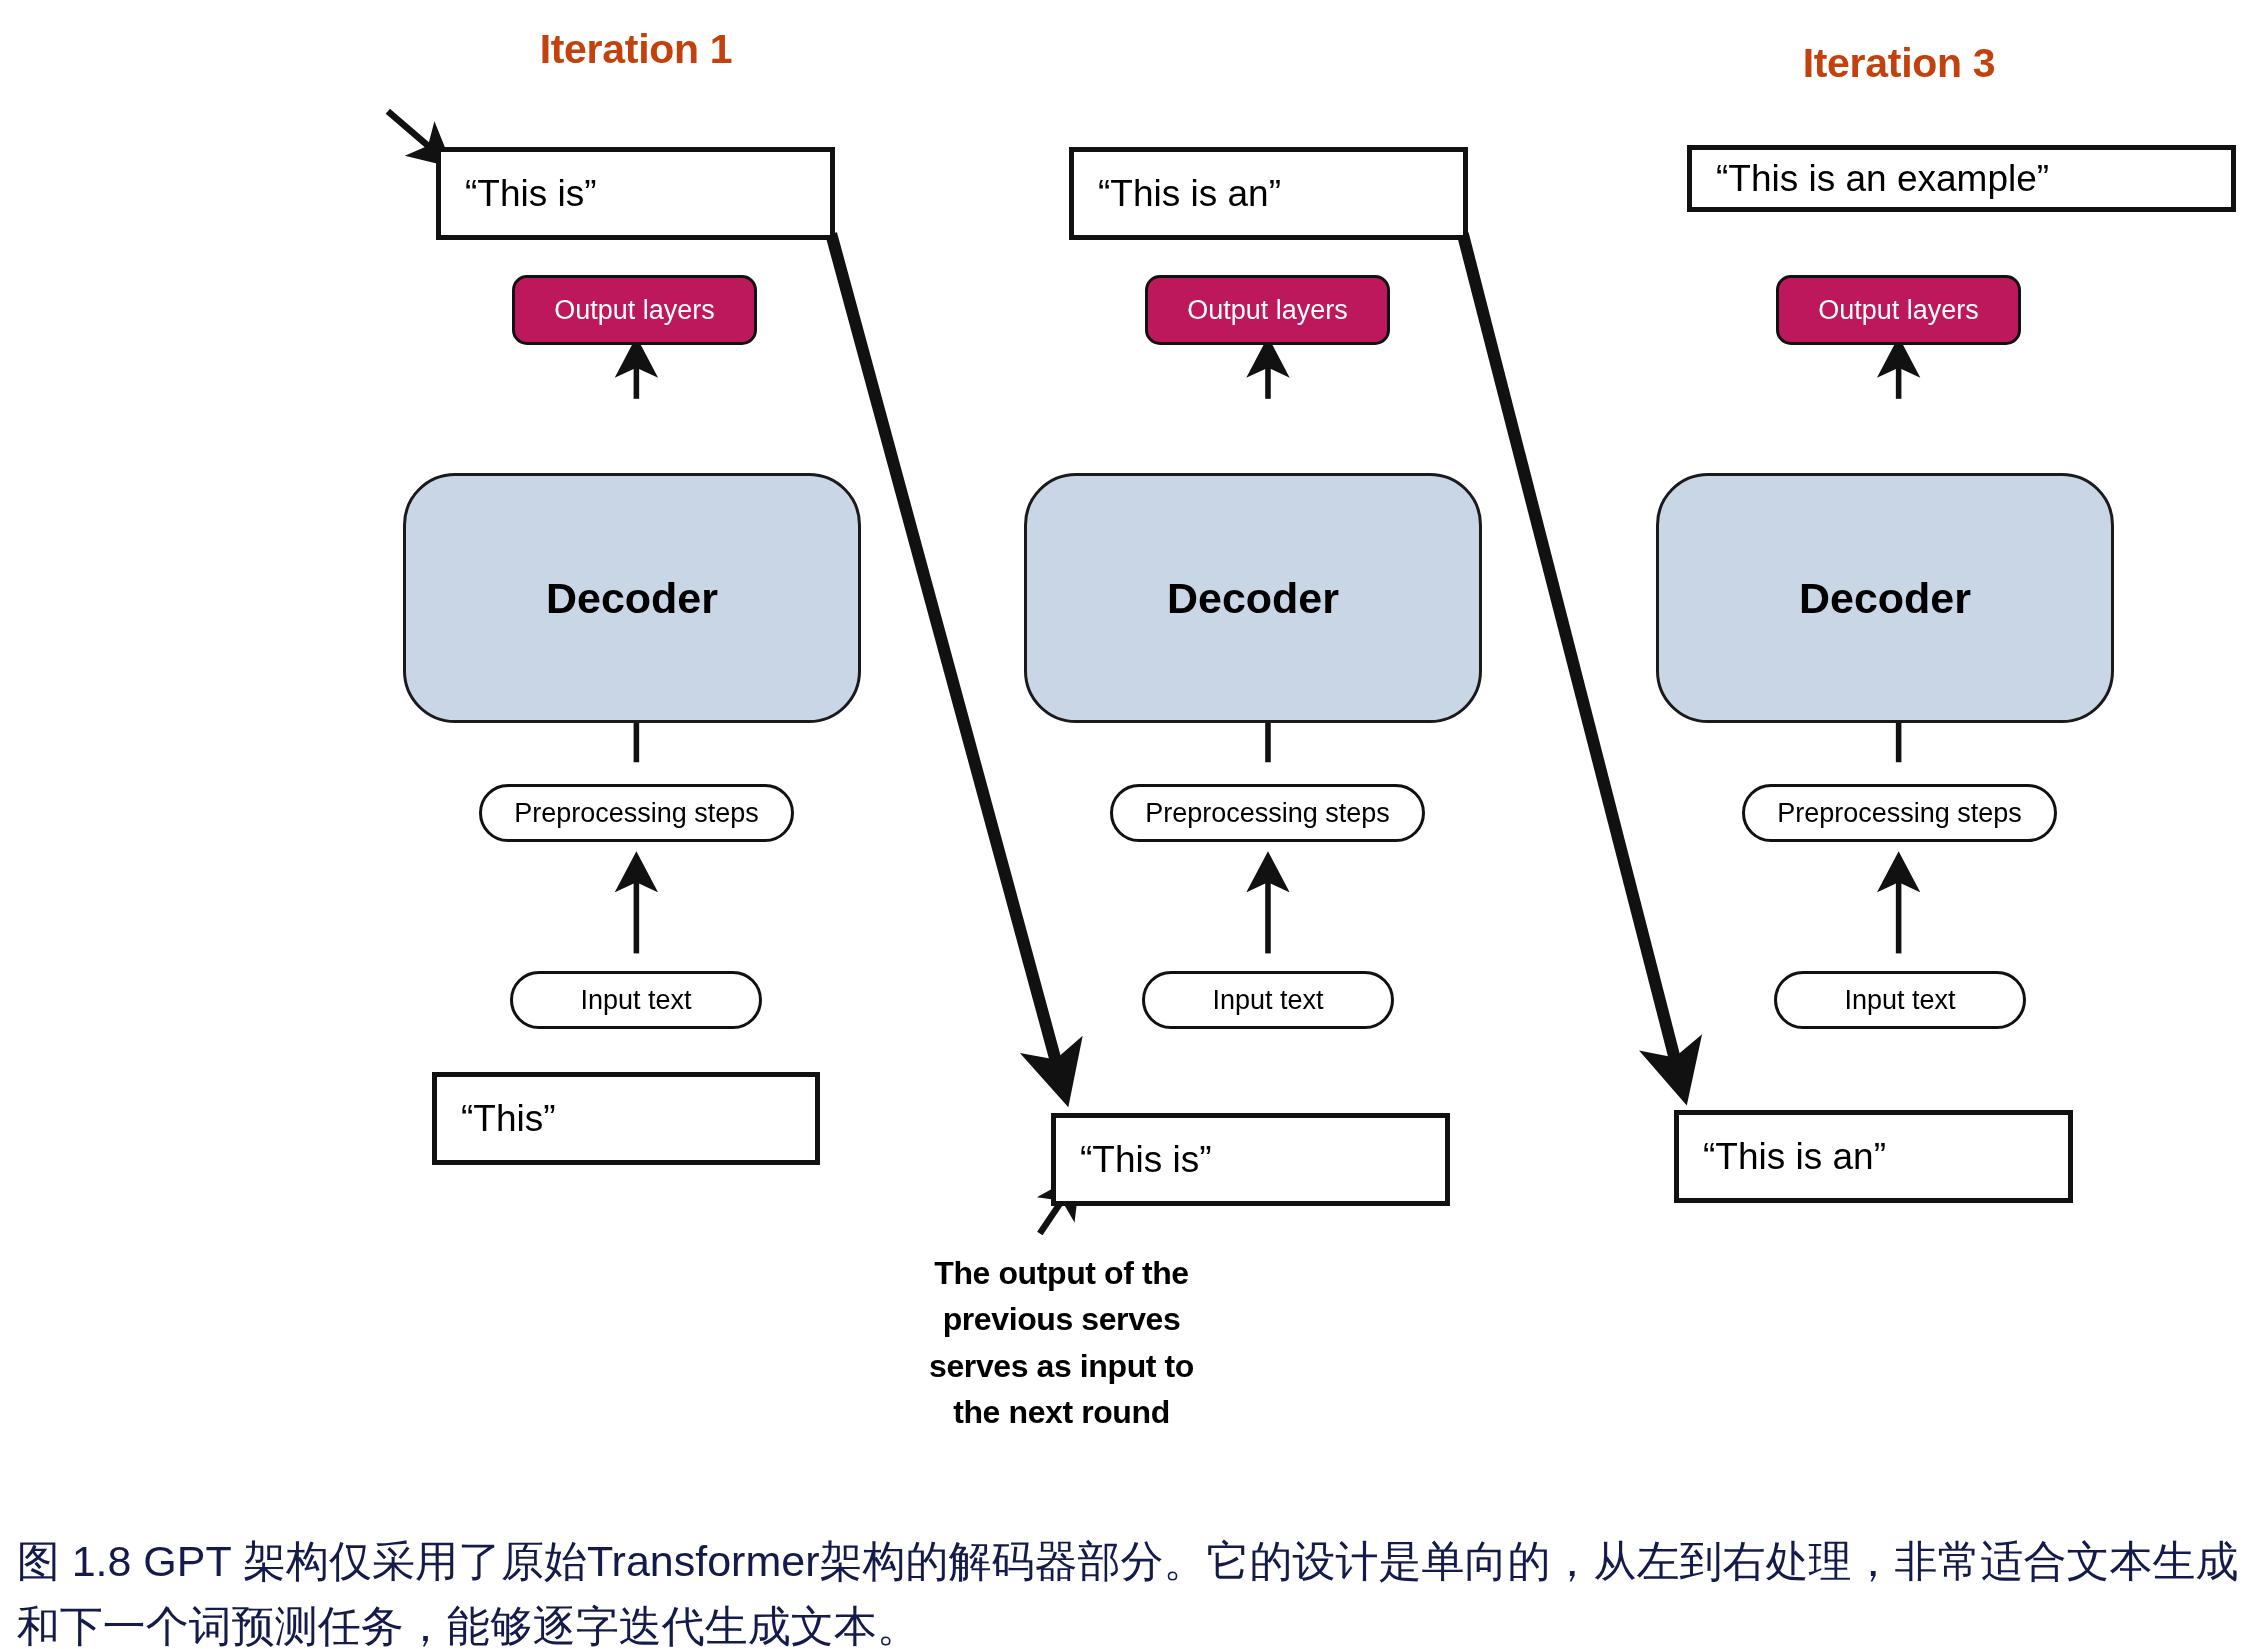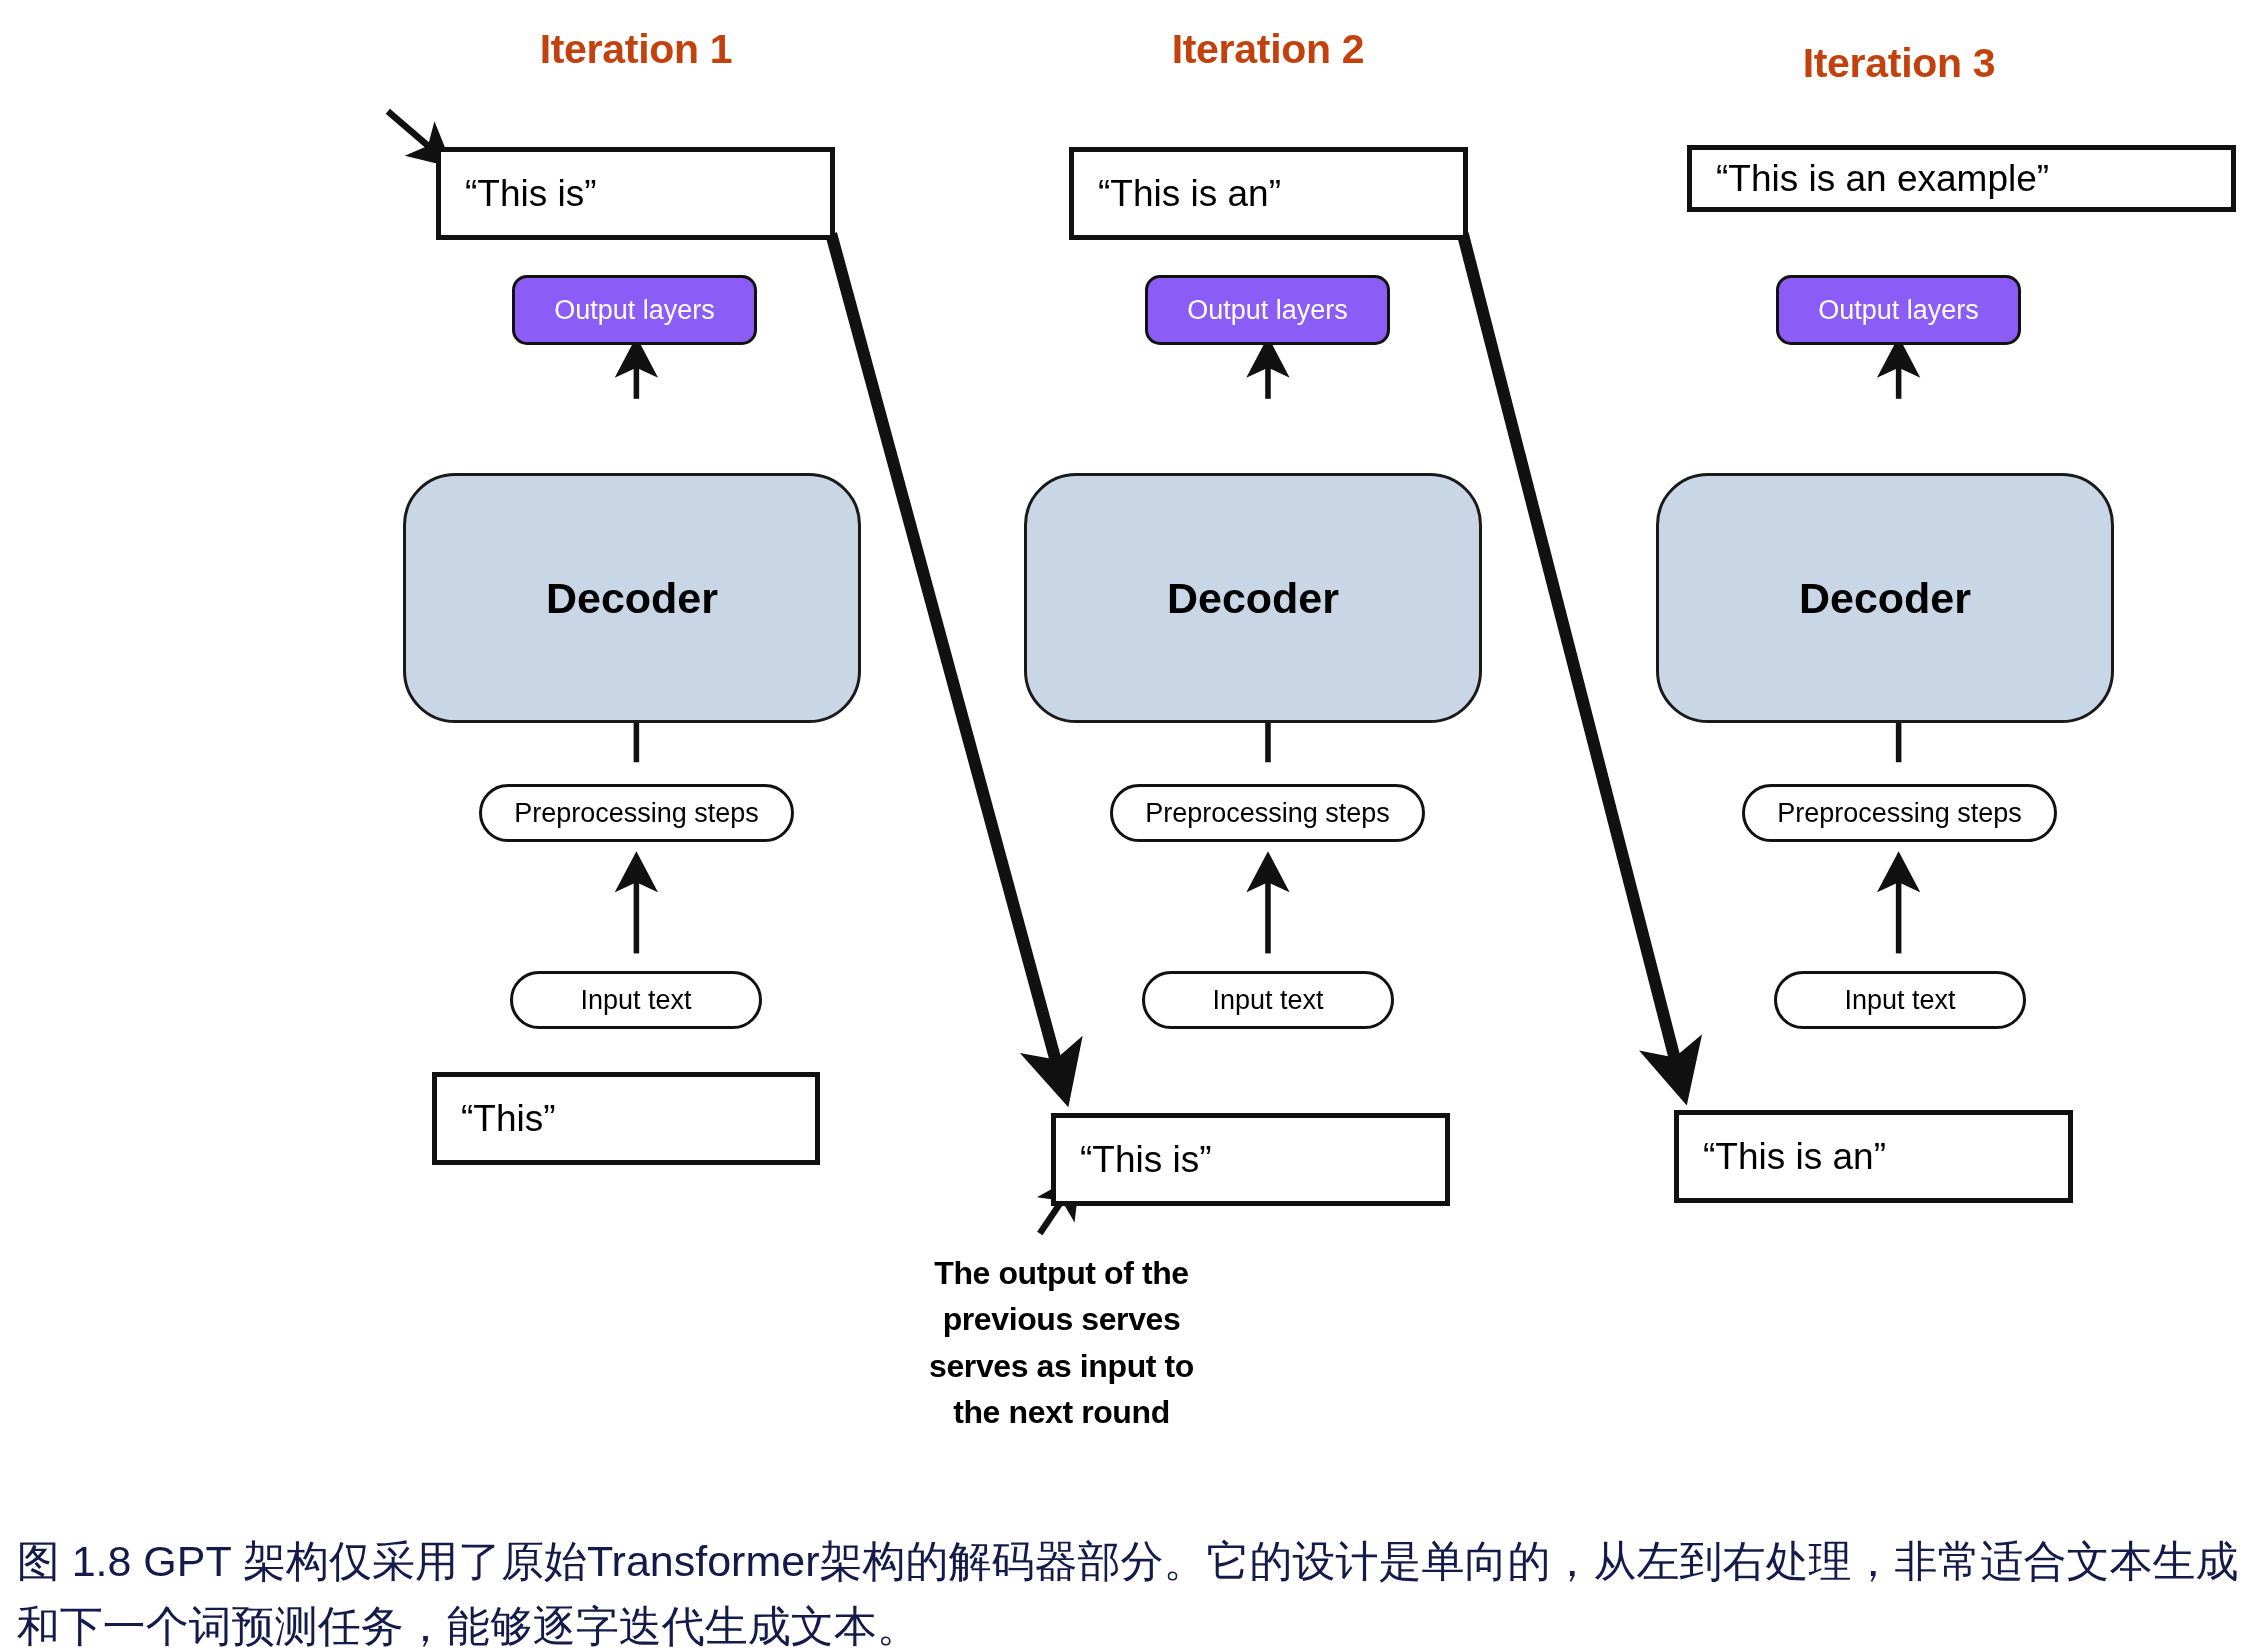--- a/index.html
+++ b/index.html
@@ -55,21 +55,21 @@
     padding-left: 24px;
     font-size: 37px;
     color: #000;
     z-index: 3;
     margin-top: 6px;
   }
 
   
   .outbox {
     position: absolute;
-    background: #8b5cf6;
+    background: #be185d;
     border: 3.7px solid #111111;
     border-radius: 15px;
     box-sizing: border-box;
     display: flex;
     align-items: center;
     justify-content: center;
     font-size: 27px;
     color: #ffffff;
     z-index: 3;
   }
@@ -163,21 +163,20 @@
     <line x1="896" y1="252" x2="1148" y2="1180" stroke="#111111" stroke-width="13" marker-end="url(#ah-thick)"></line>
 
     <line x1="1577" y1="252" x2="1815" y2="1178" stroke="#111111" stroke-width="13" marker-end="url(#ah-thick)"></line>
 
     <line x1="418" y1="120" x2="482" y2="175" stroke="#111111" stroke-width="7" marker-end="url(#ah-annot)"></line>
 
     <line x1="1121" y1="1330" x2="1160" y2="1272" stroke="#111111" stroke-width="7" marker-end="url(#ah-annot)"></line>
   </svg>
 
   <div class="col-title" style="left:432px; top:26px; width:408px;">Iteration 1</div>
-  <div class="col-title" style="left:1064px; top:26px; width:408px;">Iteration 2</div>
   <div class="col-title" style="left:1695px; top:26px; width:408px;margin-top:14px;">Iteration 3</div>
 
 
   <div class="textbox" style="left:436px; top:141px; width:399px; height:93px;">“This is”</div>
 
   <div class="outbox" style="left:512px; top:275px; width:245px; height:70px;">Output layers</div>
 
   <div class="decoder" style="left:403px; top:425px; width:458px; height:250px;">Decoder</div>
 
   <div class="pill" style="left:479px; top:784px; width:315px; height:58px;">Preprocessing steps</div>

